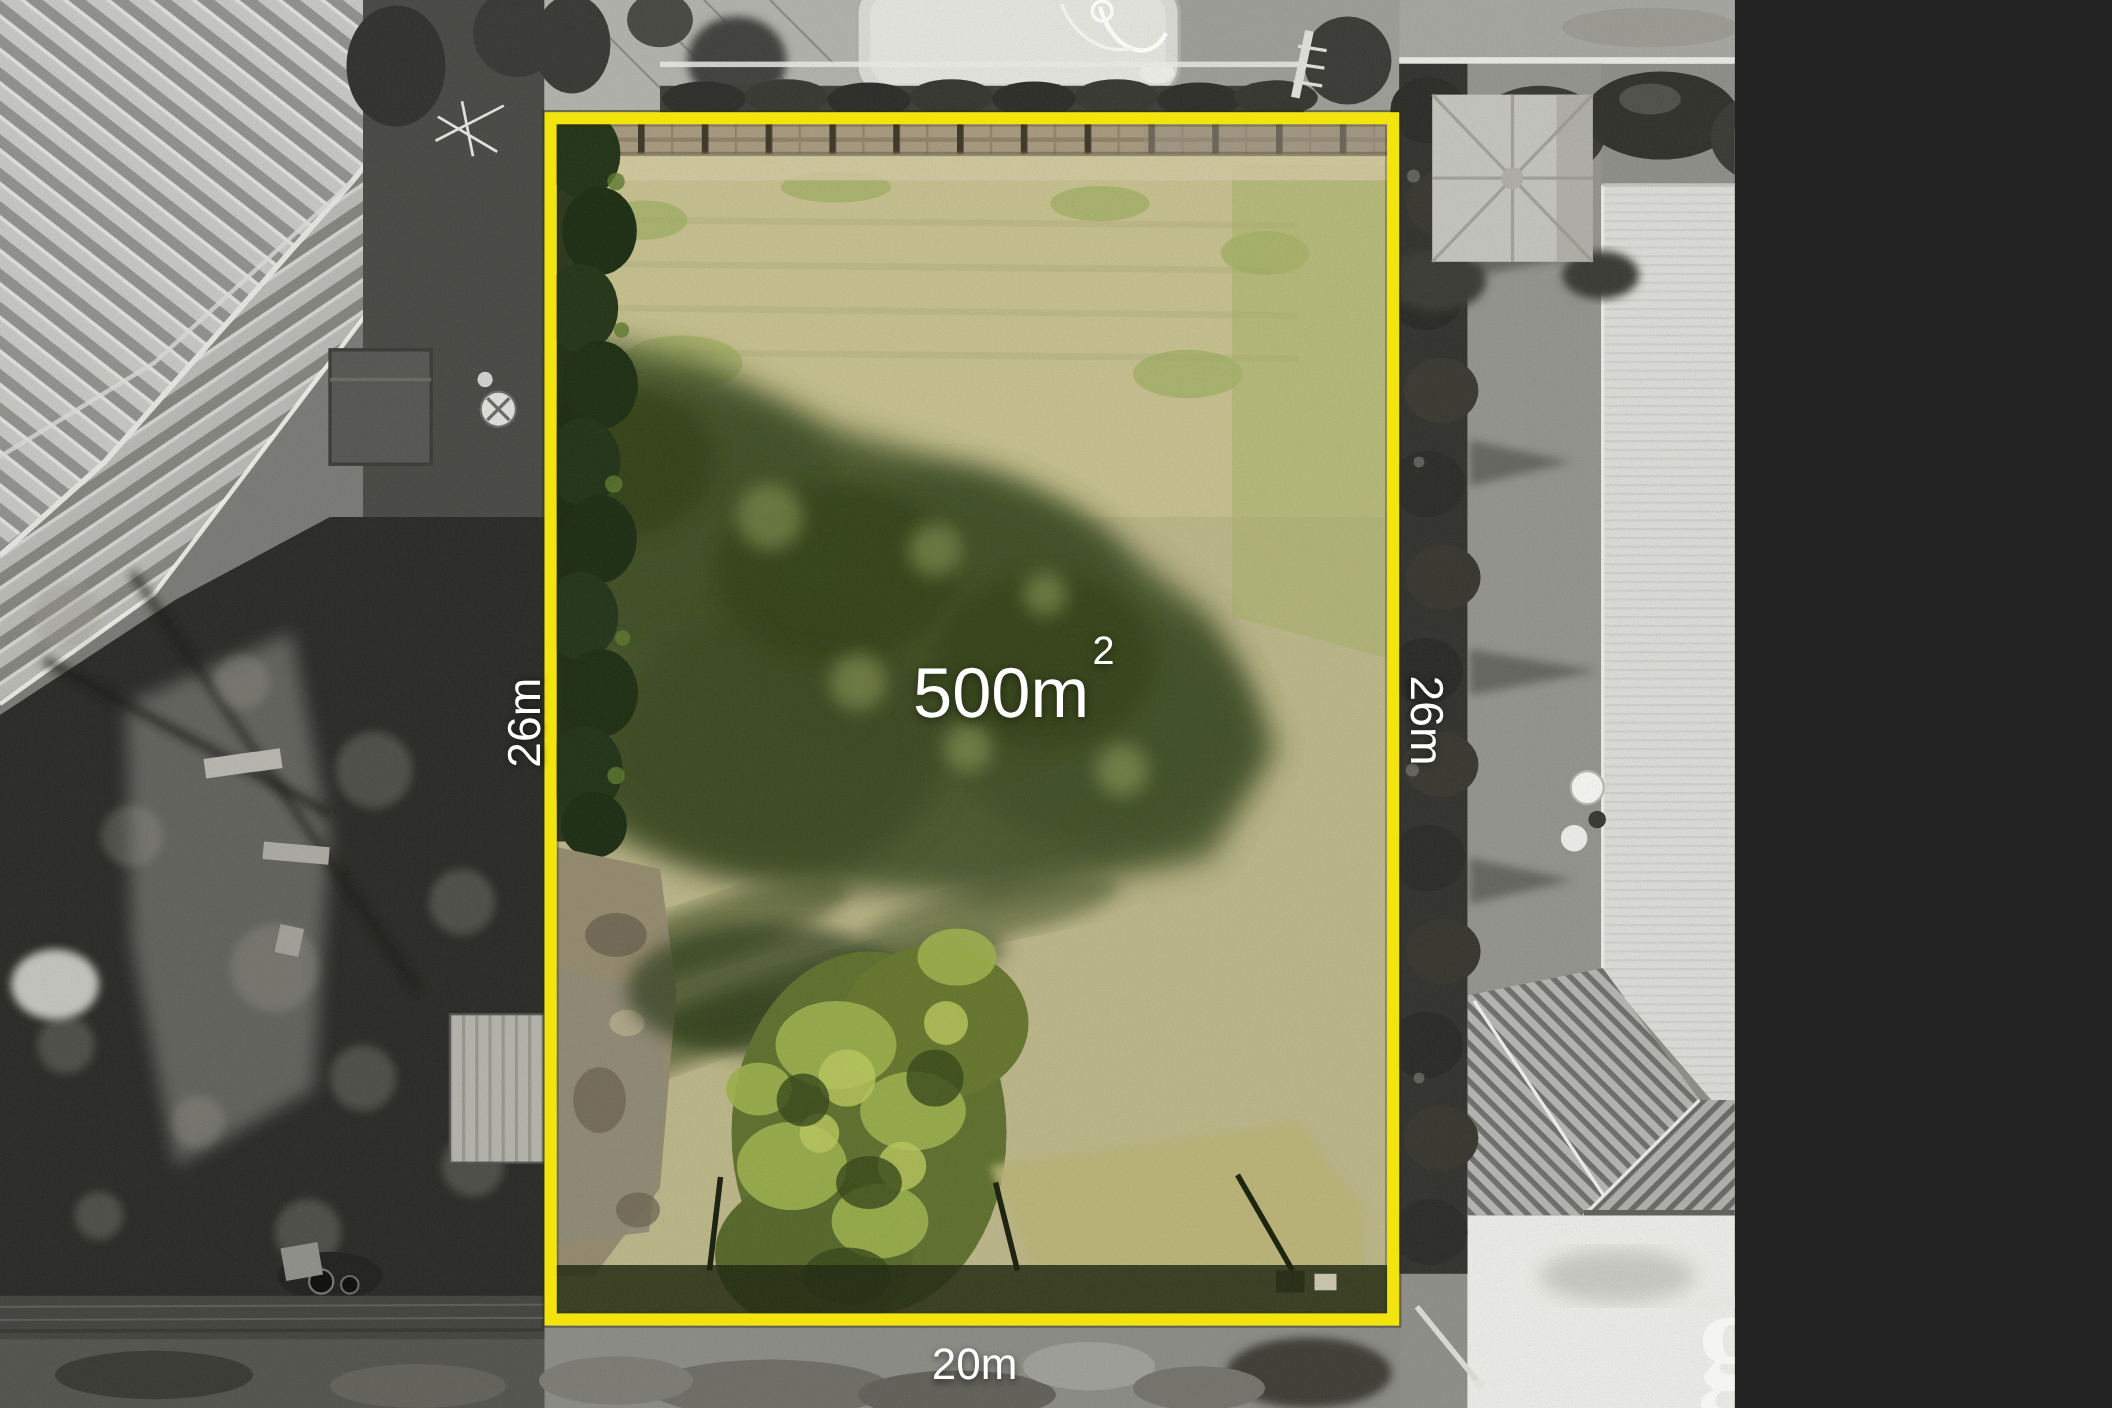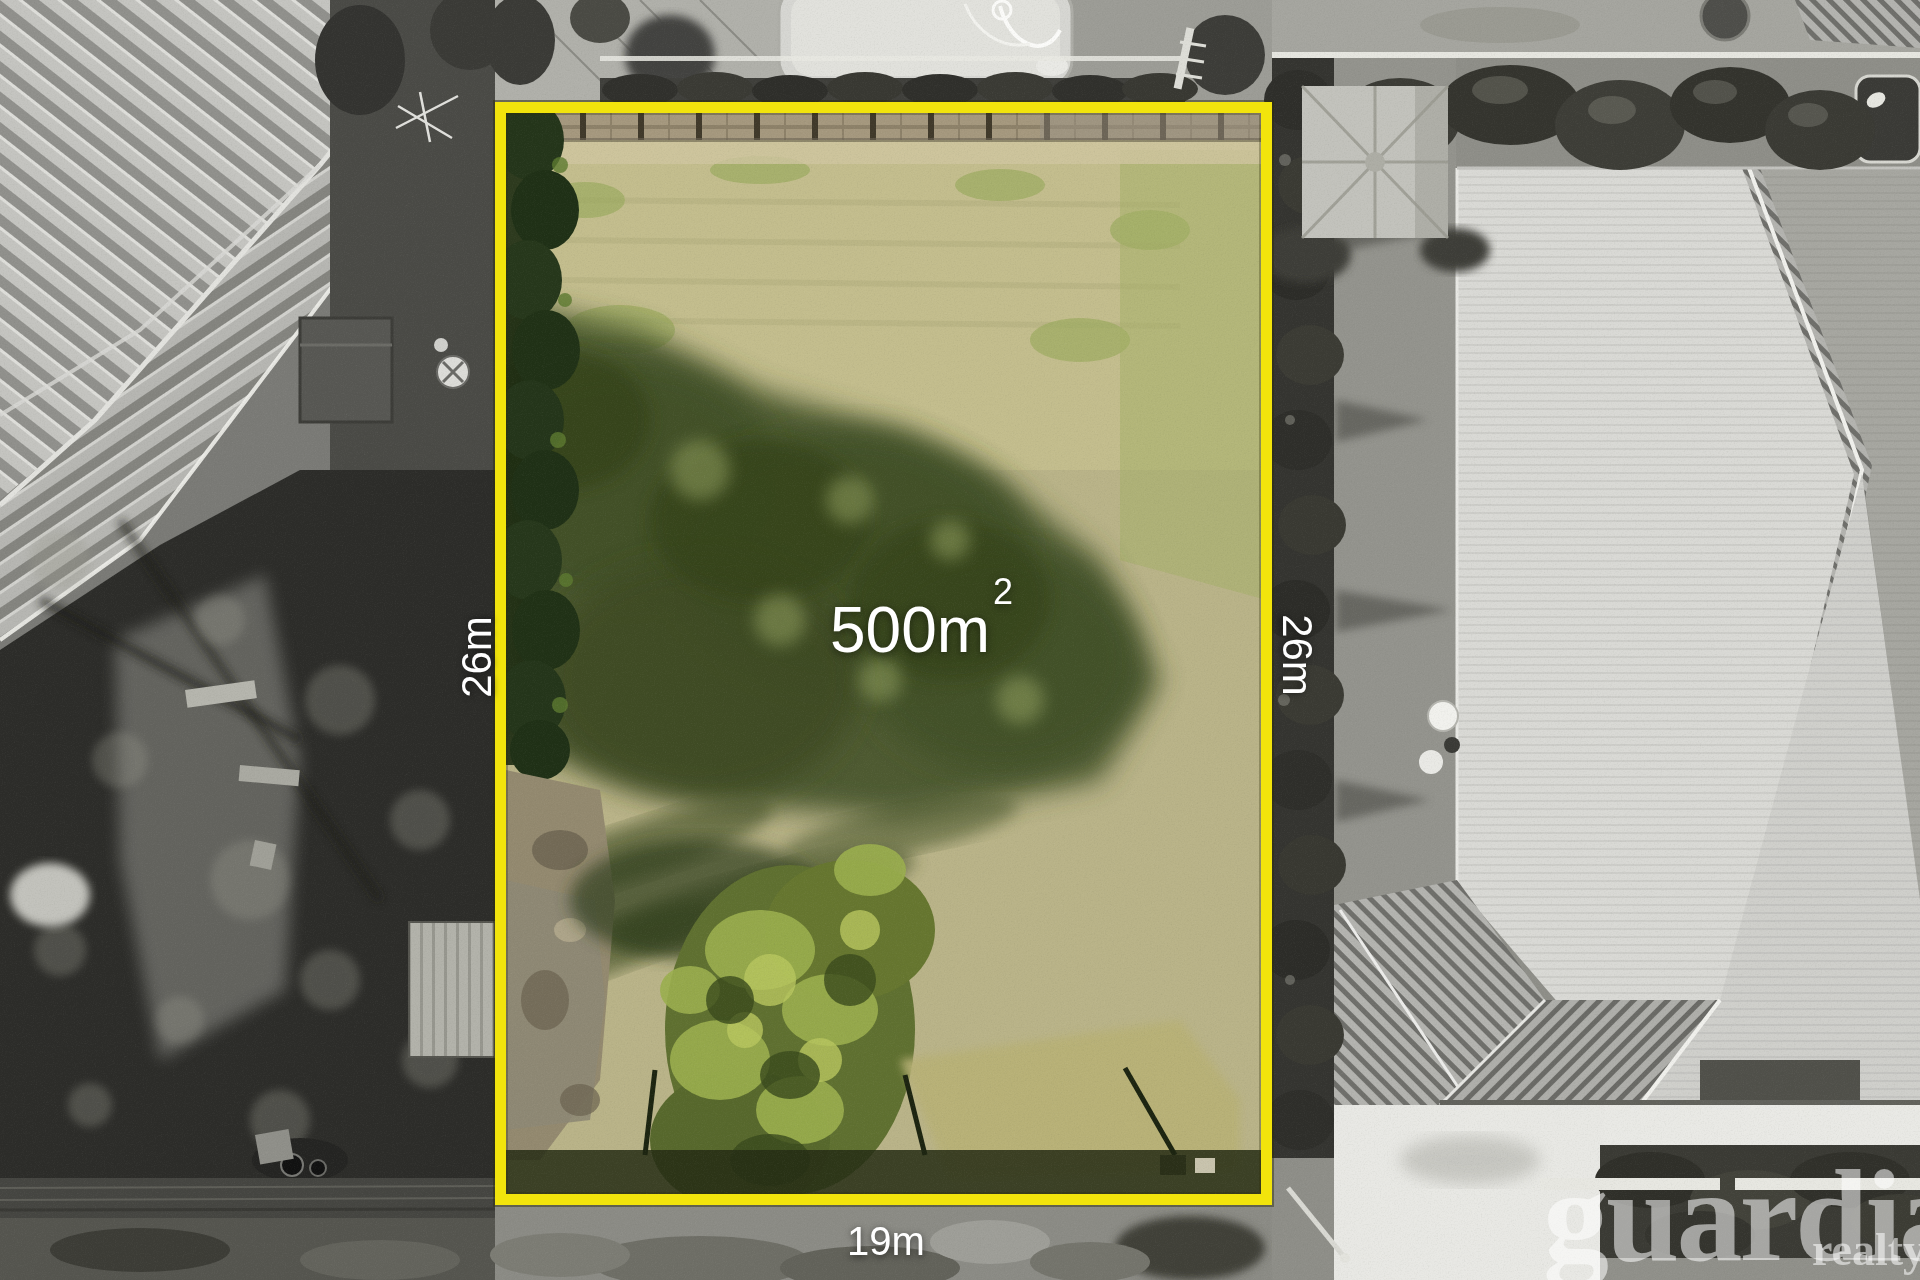--- a/index.html
+++ b/index.html
@@ -1,16 +1,16 @@
 <!DOCTYPE html>
 <html style="--boundary-yellow: #f2e40c; --dimension-text: #ffffff; --watermark-text: #ffffff;"><head>
 <meta charset="utf-8">
 <style>
   html,body{margin:0;padding:0;background:#222;}
-  .scene{position:relative;width:1920px;height:1280px;overflow:hidden;background:#7a7a76;
+  .scene{position:relative;width:1577px;height:1280px;overflow:hidden;background:#7a7a76;
          font-family:"Liberation Sans",sans-serif;}
   .scene svg{position:absolute;left:0;top:0;}
   .lot-boundary{position:absolute;left:495px;top:102px;width:777px;height:1103px;
     box-sizing:border-box;border:11px solid var(--boundary-yellow,#f2e40c);
     box-shadow:0 0 0 2px rgba(45,45,10,.45), inset 0 0 0 2px rgba(45,45,10,.30);}
   .dim{position:absolute;width:120px;text-align:center;color:var(--dimension-text,#fff);
     font:400 42px/44px "Liberation Sans",sans-serif;text-shadow:0 2px 7px rgba(0,0,0,.6);}
   .dim-left{left:417px;top:635px;transform:rotate(-90deg);}
   .dim-right{left:1237px;top:633px;transform:rotate(90deg);}
   .dim-bottom{left:826px;top:1219px;font-size:40px;}
@@ -439,20 +439,20 @@
   <rect width="1920" height="1280" filter="url(#spkD)" opacity="0.13"></rect>
 </svg>
 
 <div class="lot-boundary"></div>
 
 <div class="area-label">
   <span>500m</span><sup>2</sup>
 </div>
 <div class="dim dim-left">26m</div>
 <div class="dim dim-right">26m</div>
-<div class="dim dim-bottom">19m</div>
+<div class="dim dim-bottom">20m</div>
 
 <div class="watermark">
   <div class="wm-brand">guardian</div>
   <div class="wm-sub">realty</div>
 </div>
 
 </div>
 
 </body></html>

